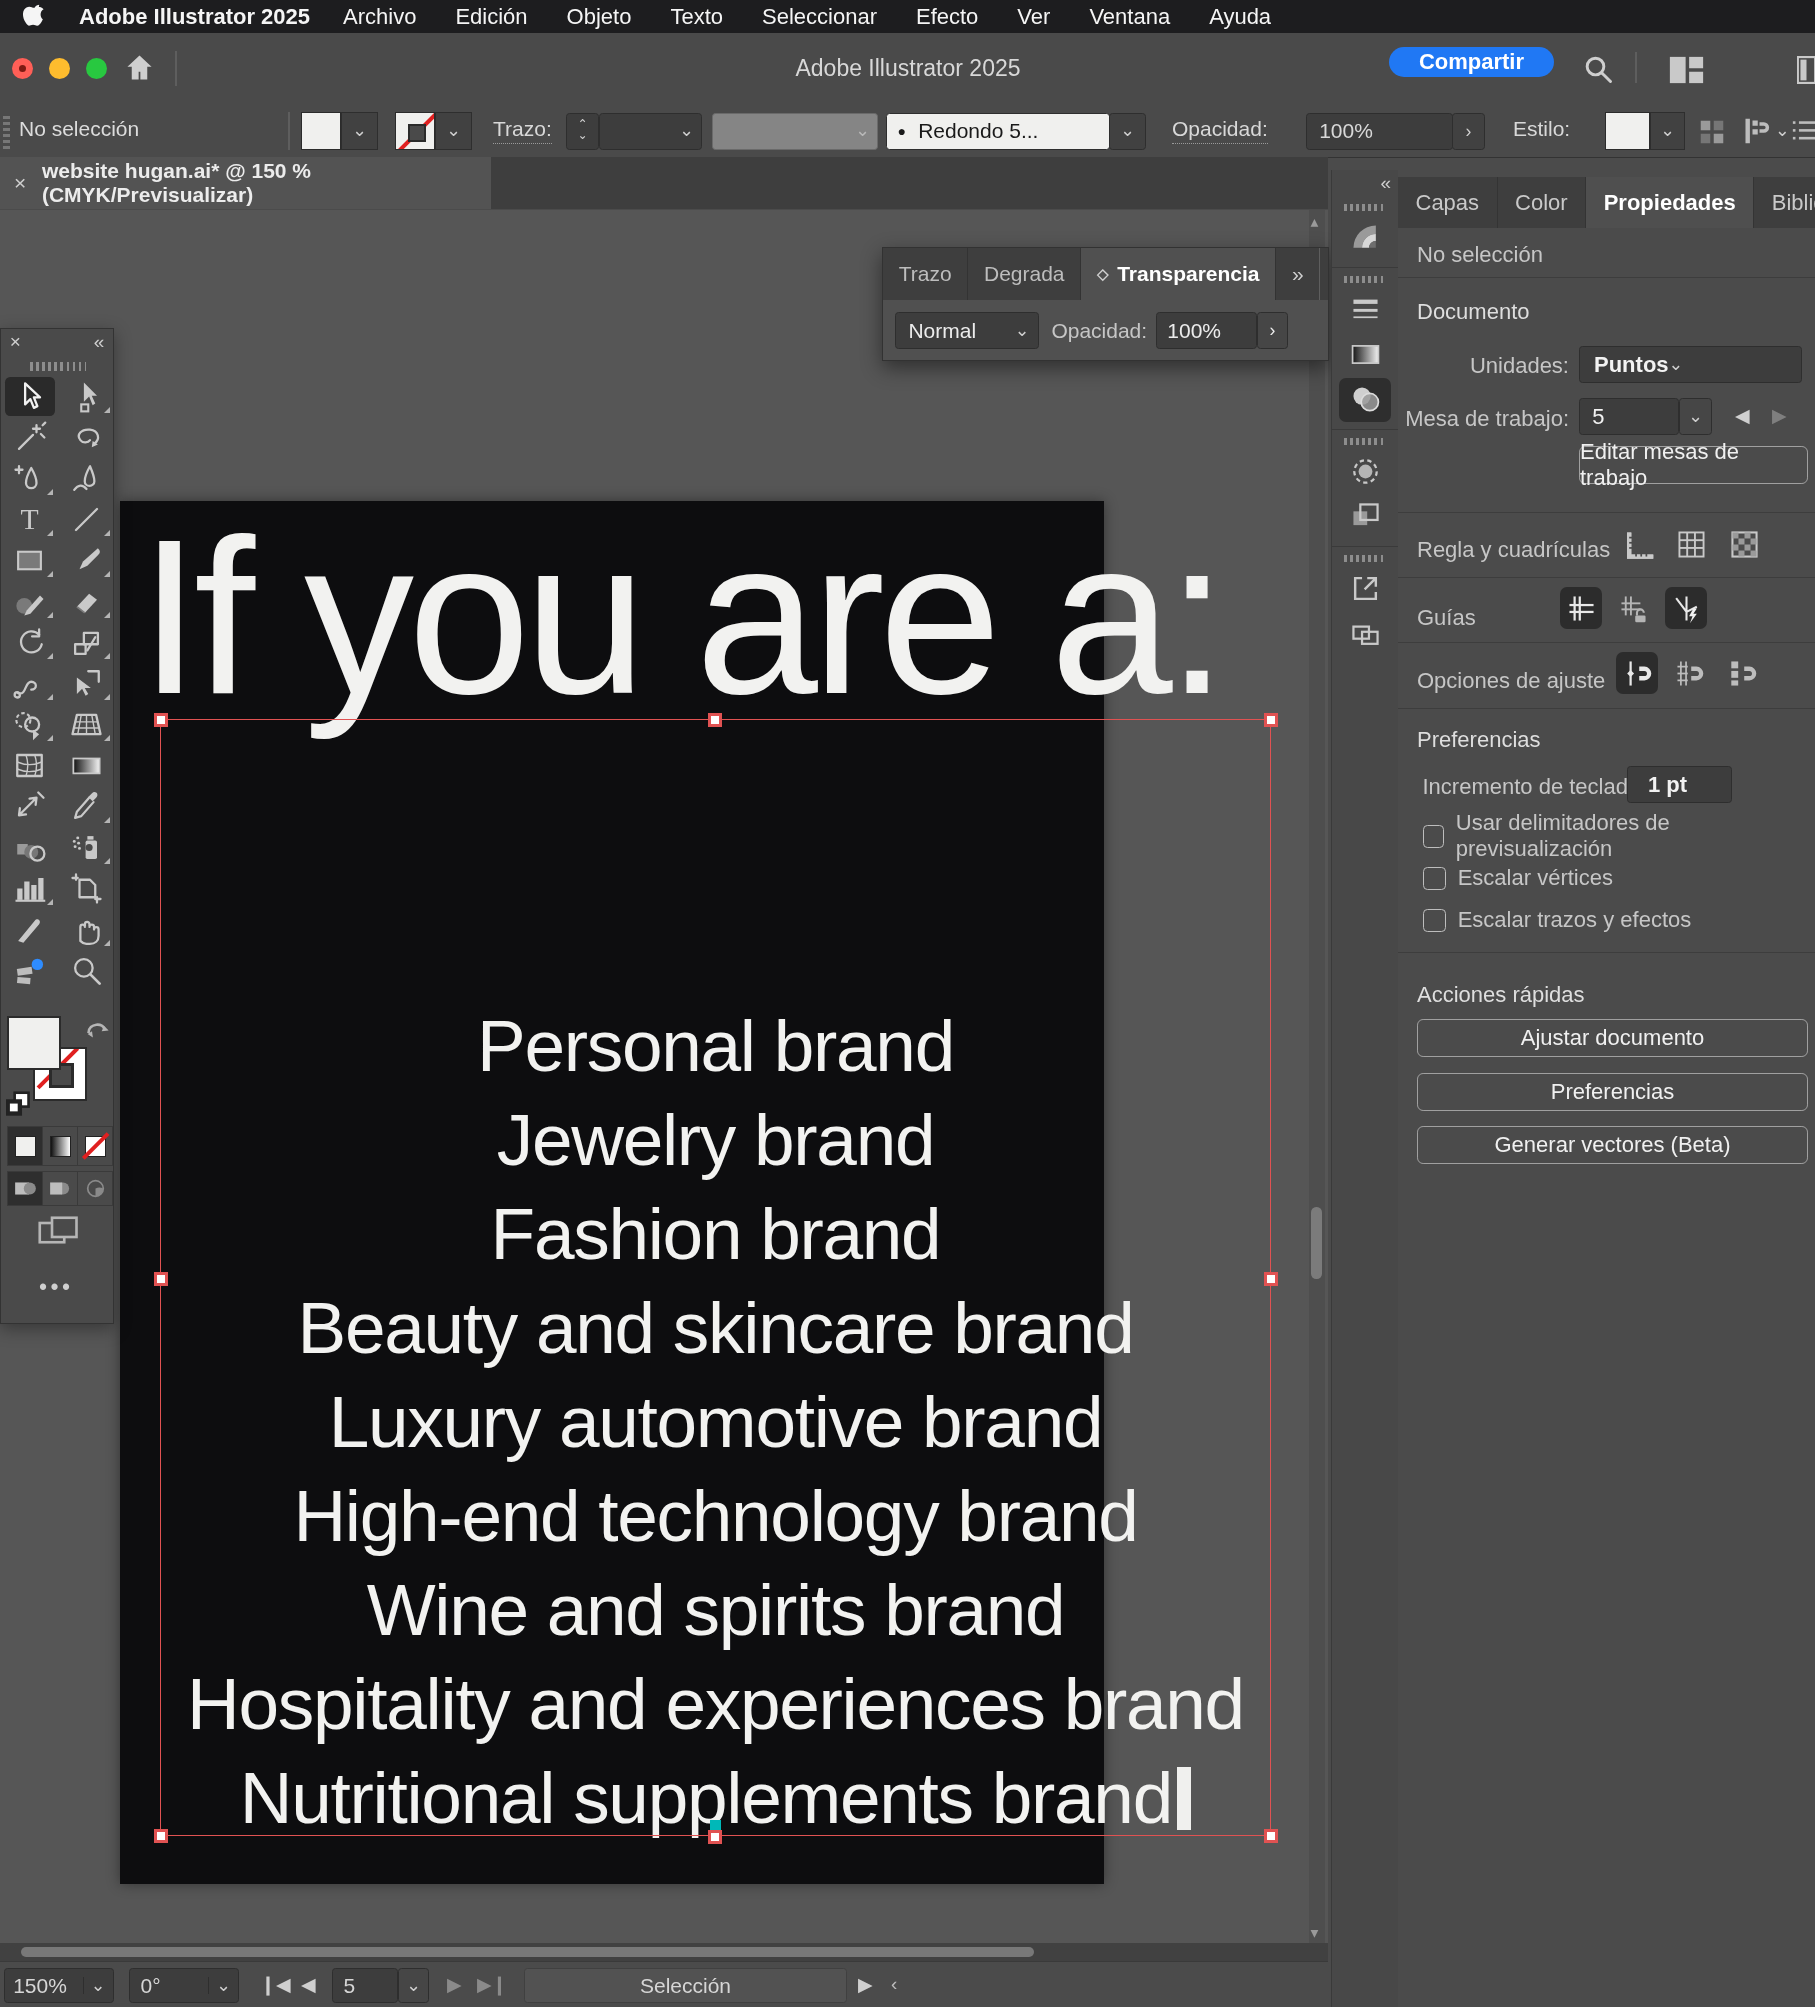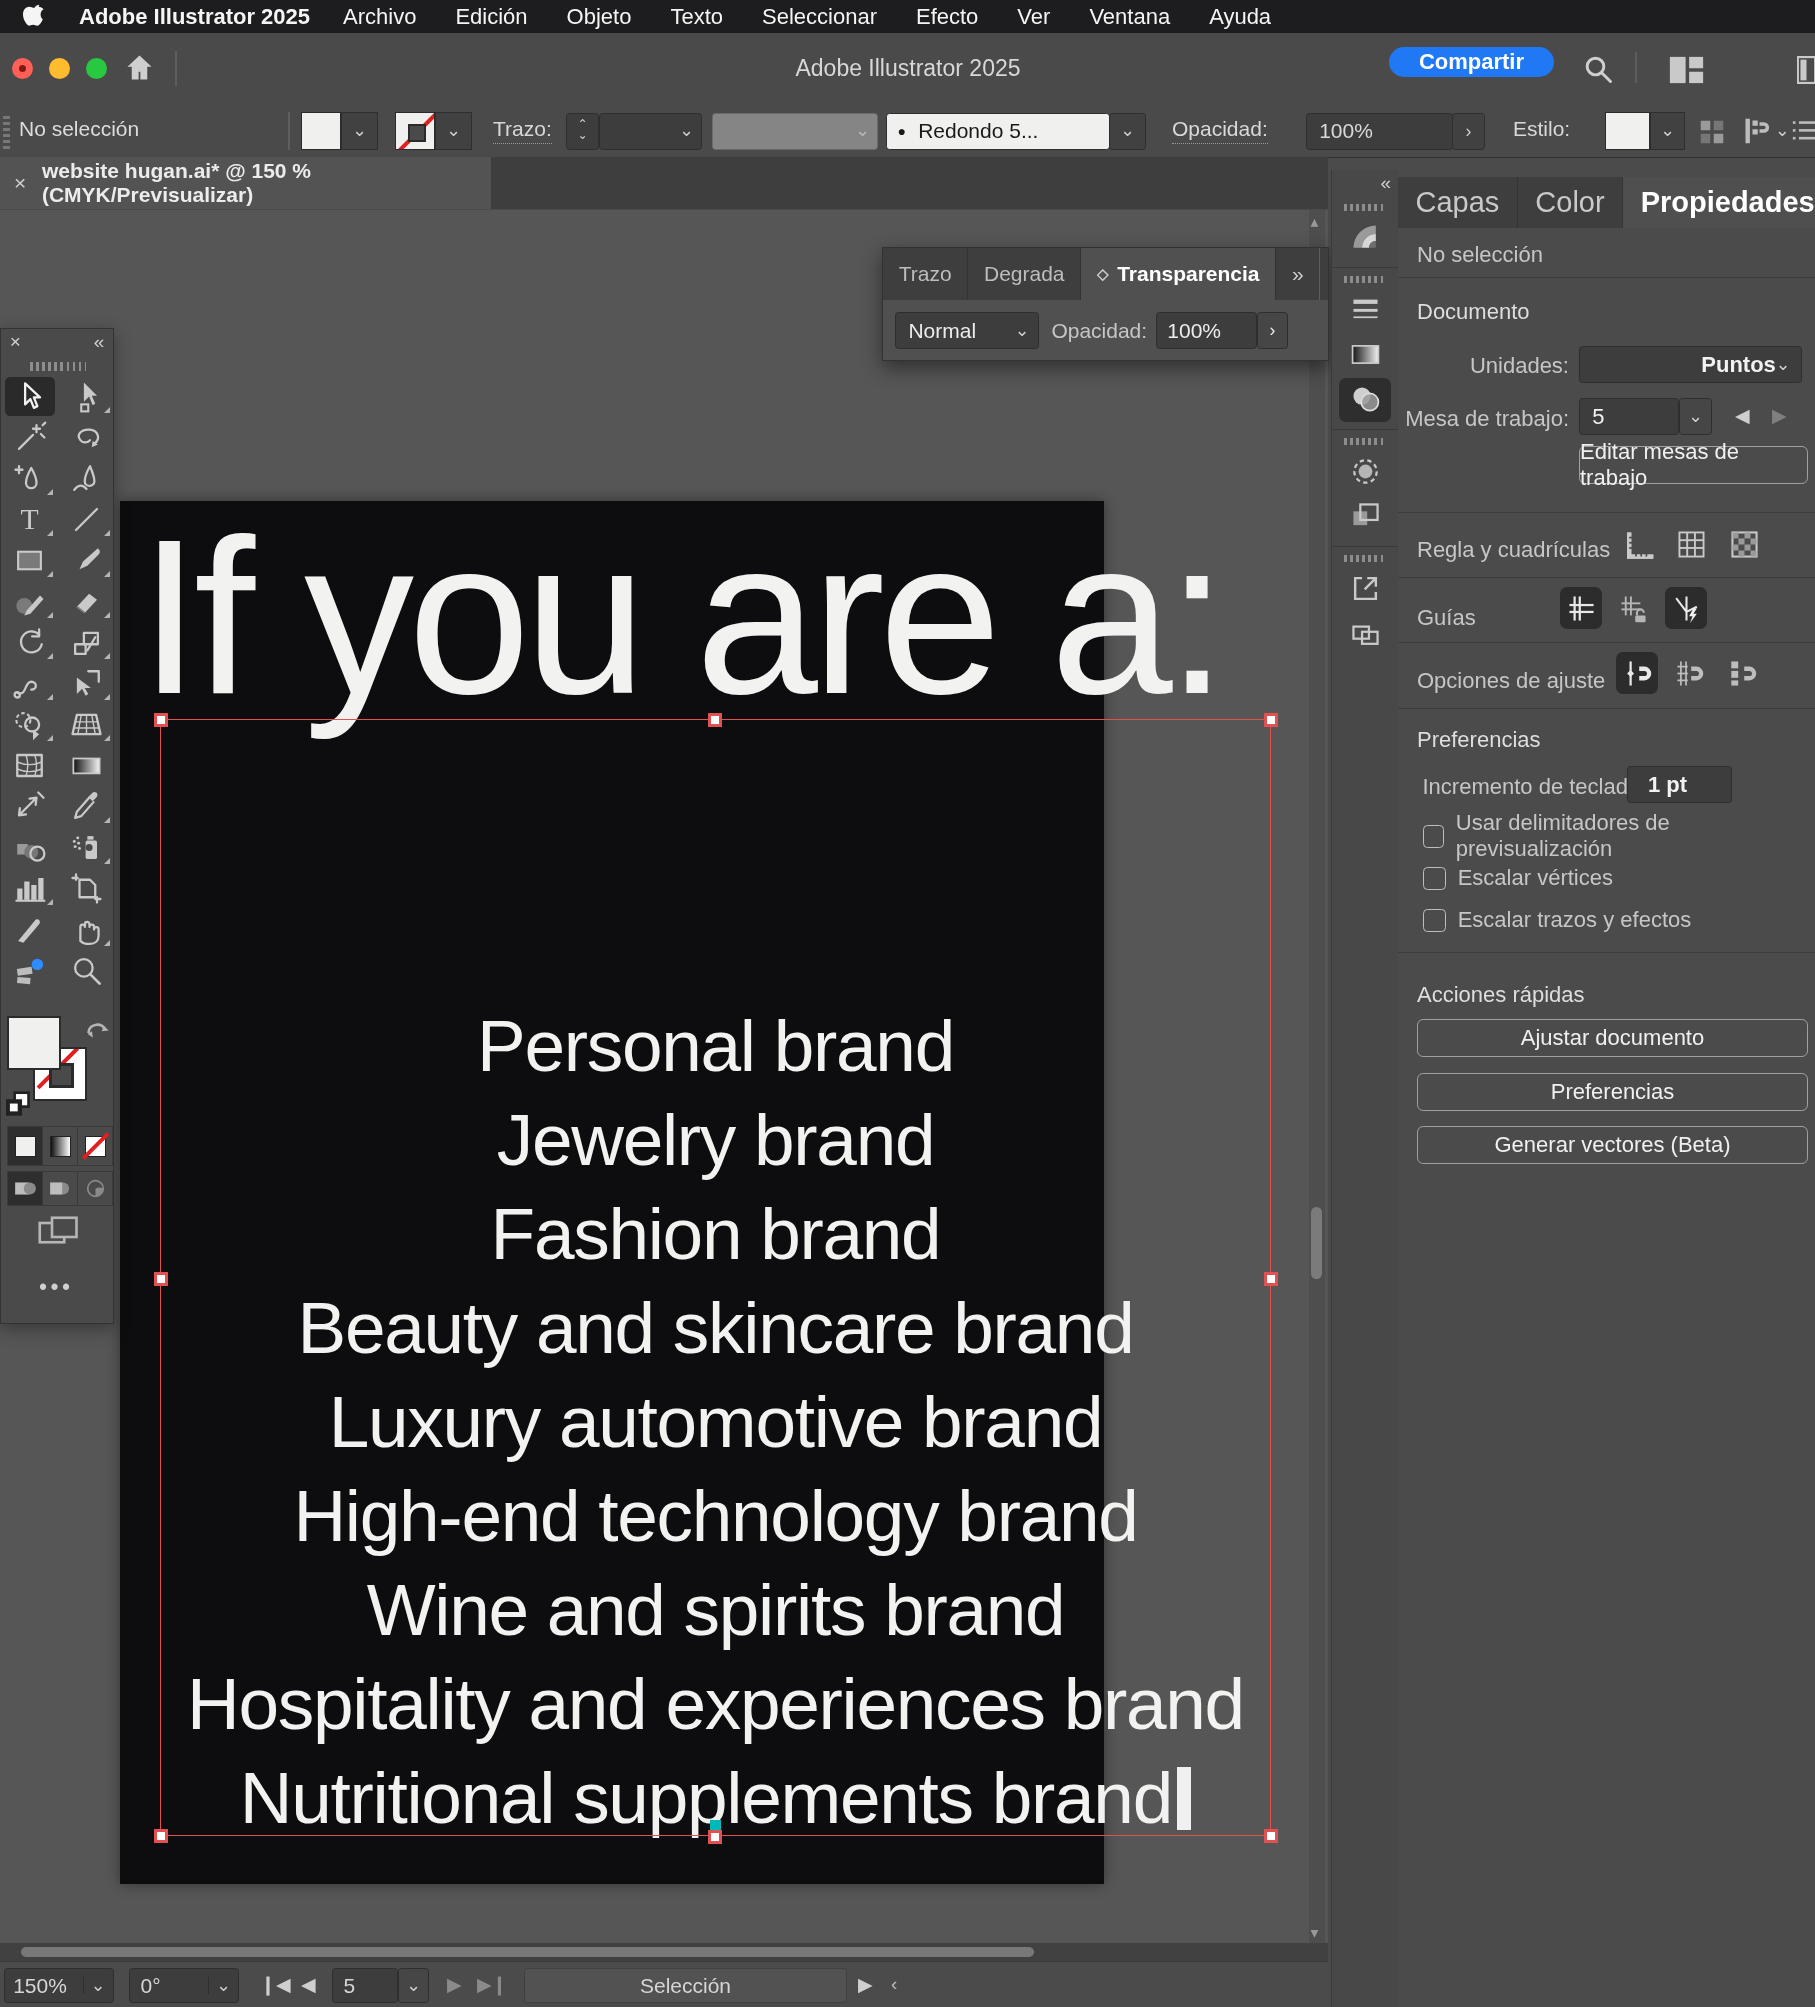--- a/index.html
+++ b/index.html
@@ -106,21 +106,21 @@
         border-left:0.9px solid #3a3a3a;border-right:0.9px solid #3a3a3a;}
   .dock .grip{margin:8.7px auto 3.5px auto;width:42px;height:7px;
         background:repeating-linear-gradient(90deg,#8d8d8d 0 2.6px,transparent 2.6px 6.1px);}
   .dockicon{position:relative;width:66px;height:45px;display:flex;align-items:center;justify-content:center;}
   .dockicon.active:before{content:"";position:absolute;left:7px;top:0.9px;width:52px;height:44px;background:#2e2e2e;border-radius:7px;}
   .dockicon svg{position:relative;}
   .docksep{height:0.9px;background:#3a3a3a;margin-top:7px;}
 
   
   .props{position:absolute;left:1398px;top:170px;width:417px;height:1837px;background:#4b4b4b;font-size:22px;}
-  .ptabs{position:absolute;left:0;top:7px;width:100%;height:51px;background:#3e3e3e;display:flex;font-size:29px;}
+  .ptabs{position:absolute;left:0;top:7px;width:100%;height:51px;background:#3e3e3e;display:flex;font-size:22px;}
   .ptab{display:flex;align-items:center;padding:0 17.5px;color:#c9c9c9;border-right:0.9px solid #343434;}
   .ptab.active{background:#4f4f4f;color:#fff;font-weight:700;}
   .psep{position:absolute;left:0;width:100%;height:0.9px;background:#3d3d3d;}
   .plabel{color:#c6c6c6;}
   .pheader{color:#dedede;}
   .pwell{position:absolute;height:37px;background:#3d3d3d;border:0.9px solid #2e2e2e;border-radius:3.5px;
          box-sizing:border-box;display:flex;align-items:center;color:#f2f2f2;}
   .pbtn{position:absolute;height:38px;border:1.7px solid #a0a0a0;border-radius:6.1px;display:flex;align-items:center;
         justify-content:center;color:#f0f0f0;box-sizing:border-box;}
   .iconbtn{position:relative;width:42px;height:42px;display:flex;align-items:center;justify-content:center;}
@@ -676,21 +676,21 @@
       <div class="ptab">Capas</div>
       <div class="ptab">Color</div>
       <div class="ptab active">Propiedades</div>
       <div class="ptab">Bibliotec</div>
     </div>
     <div class="abs plabel" style="left:19px;top:72px">No selección</div>
     <div class="psep" style="top:107px"></div>
 
     <div class="abs pheader" style="left:19px;top:129px">Documento</div>
     <div class="abs plabel" style="left:0;top:183px;width:171px;text-align:right">Unidades:</div>
-    <div class="pwell" style="left:181px;top:176px;width:223px;justify-content:flex-end;padding:0 10.5px 0 14px">
+    <div class="pwell" style="left:181px;top:176px;width:223px;justify-content:flex-start;padding:0 10.5px 0 14px">
       <span style="font-weight:700">Puntos</span>
         <span class="chev">⌄</span>
     </div>
     <div class="abs plabel" style="left:0;top:236px;width:171px;text-align:right">Mesa de trabajo:</div>
     <div class="pwell" style="left:181px;top:228px;width:100px;padding-left:12.2px">
       <span>5</span>
     </div>
     <div class="pwell" style="left:281px;top:228px;width:33px;justify-content:center;background:#464646">
         <span class="chev">⌄</span>
       </div>

